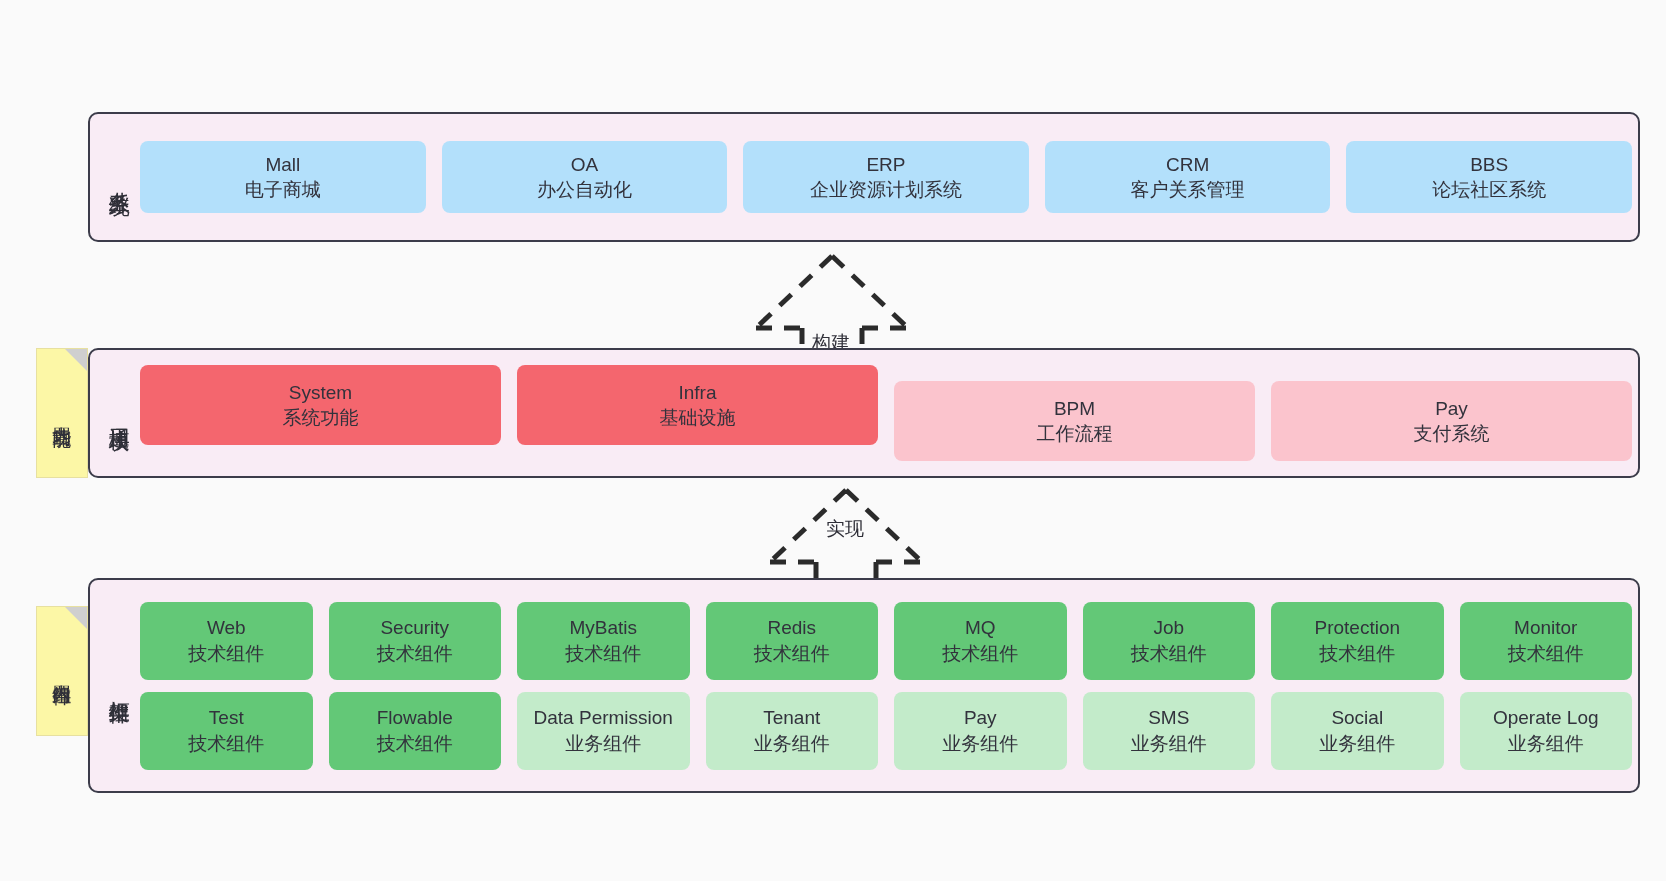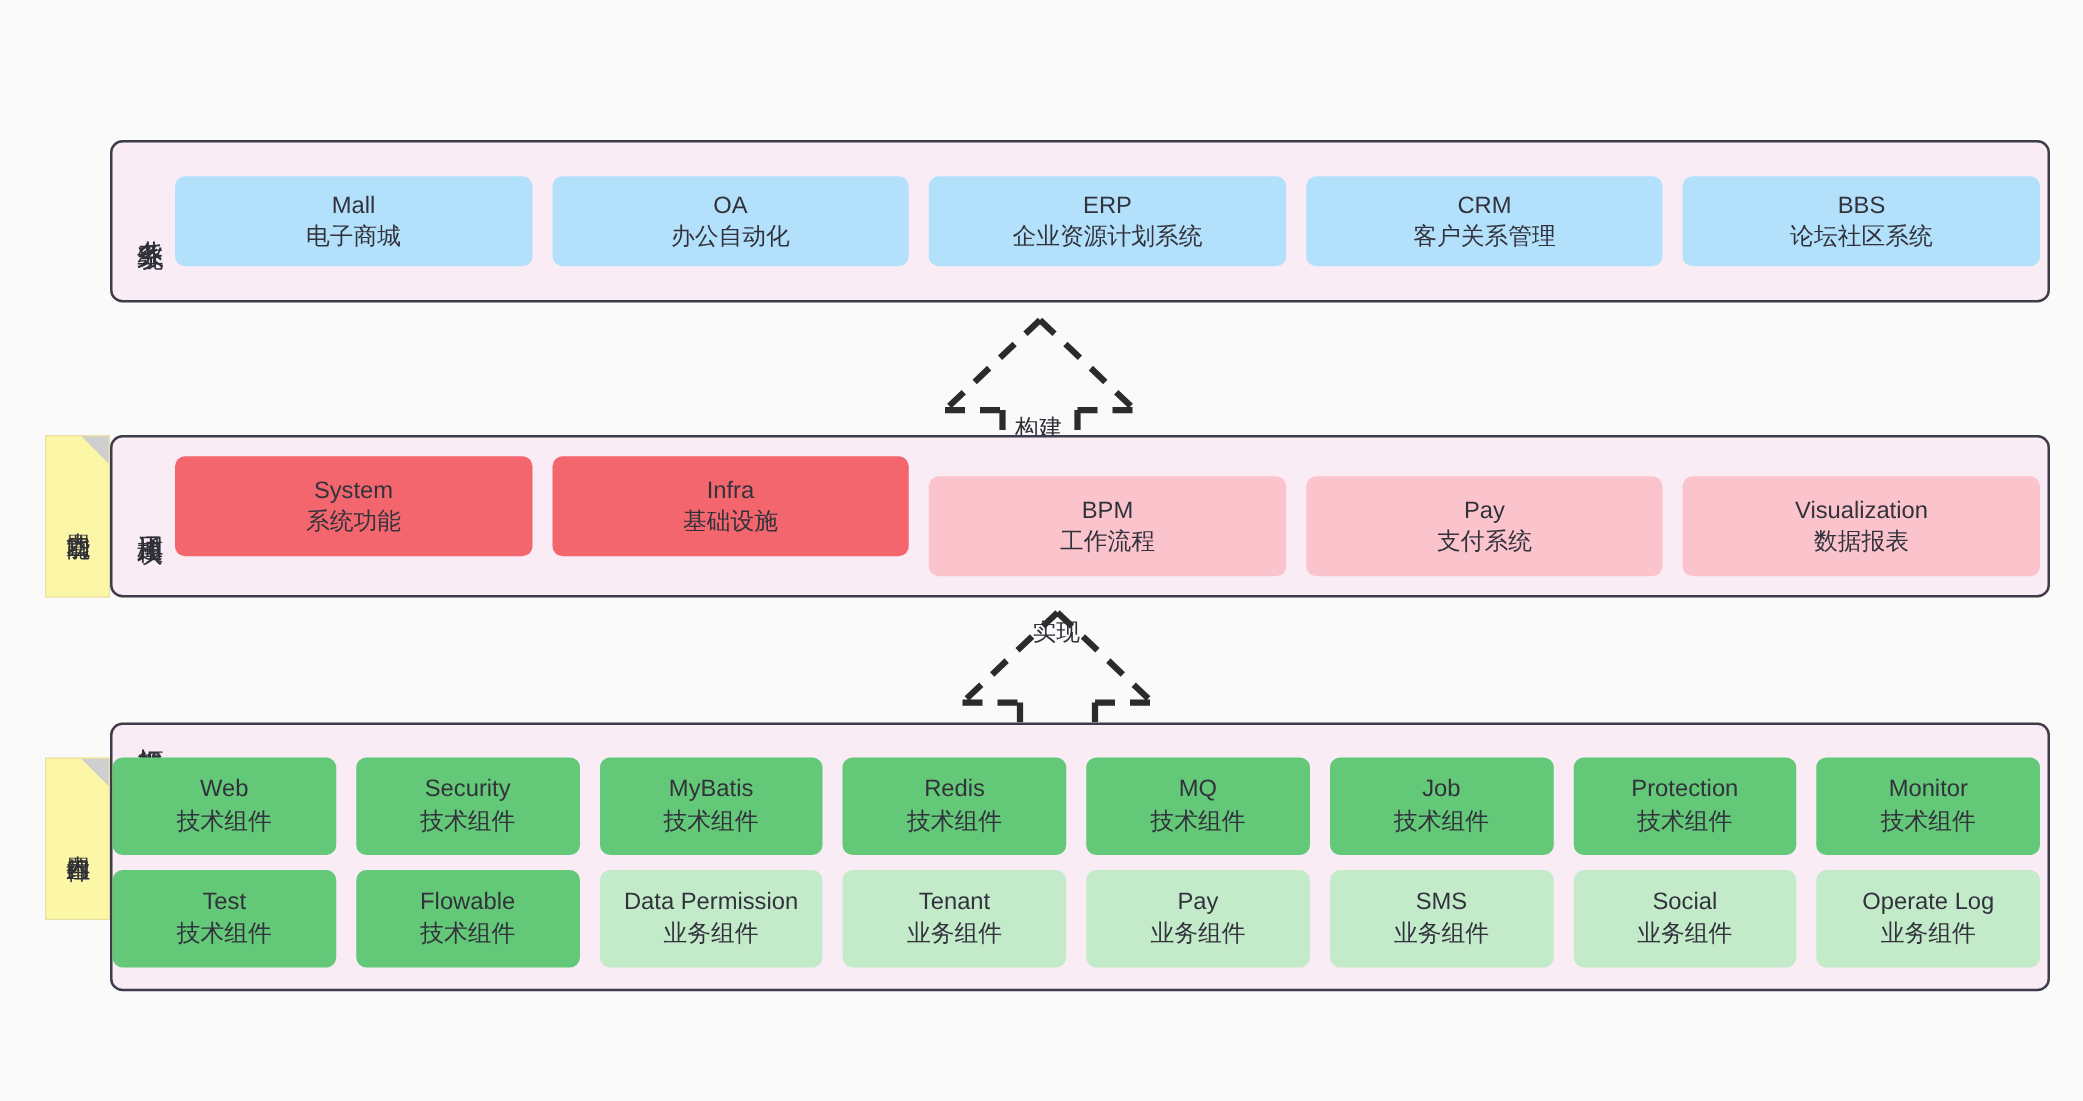--- a/index.html
+++ b/index.html
@@ -83,21 +83,21 @@
 
   .n-blue        { background: #b3e0fb; }
   .n-red         { background: #f4666e; }
   .n-pink        { background: #fbc4cd; margin-top: 16px; }
   .n-green       { background: #63c877; }
   .n-lightgreen  { background: #c3ebca; }
 
   
   #layer-business  { left: 88px;  top: 112px; width: 1552px; height: 130px; }
   #layer-common    { left: 88px;  top: 348px; width: 1552px; height: 130px; }
-  #layer-framework { left: 88px;  top: 578px; width: 1552px; height: 215px; flex-direction: column; }
+  #layer-framework { left: 88px;  top: 578px; width: 1552px; height: 215px; }
 
   #layer-business  .node { height: 72px; }
   #layer-common    .node { height: 80px; }
   #layer-framework .node { height: 78px; }
 
   #layer-framework .layer-title { font-size: 21px; }
 
   
   .note {
     position: absolute;
@@ -133,21 +133,21 @@
   .connector-label {
     position: absolute;
     font-size: 19px;
     color: #2f2f38;
     background: transparent;
     white-space: nowrap;
   }
   #conn-build     { left: 752px; top: 252px; width: 160px; height: 92px; }
   #lbl-build      { left: 812px; top: 289px; margin-top: 41px; }
   #conn-implement { left: 766px; top: 486px; width: 160px; height: 92px; }
-  #lbl-implement  { left: 826px; top: 493px; }
+  #lbl-implement  { left: 826px; top: 516px; }
 </style>
 </head>
 <body>
 
 <div id="canvas">
 
   <div class="layer" id="layer-business">
     <div class="layer-title">业务系统</div>
     <div class="layer-body">
       <div class="row">
@@ -198,24 +198,20 @@
           <span class="ln">基础设施</span>
         </div>
         <div class="node n-pink">
           <span class="ln">BPM</span>
           <span class="ln">工作流程</span>
         </div>
         <div class="node n-pink">
           <span class="ln">Pay</span>
           <span class="ln">支付系统</span>
         </div>
-        <div class="node n-pink">
-          <span class="ln">Visualization</span>
-          <span class="ln">数据报表</span>
-        </div>
       </div>
     </div>
   </div>
 
   <svg class="connector" id="conn-implement" viewBox="0 0 160 92">
     <path d="M 80 4 L 156 76 M 80 4 L 4 76 M 4 76 L 50 76 M 110 76 L 156 76 M 50 76 L 50 92 M 110 76 L 110 92" fill="none" stroke="#2b2b2b" stroke-width="5" stroke-dasharray="16 12" stroke-linecap="butt"></path>
   </svg>
   <div class="connector-label" id="lbl-implement">实现</div>
 
   <div class="note" id="note-components">

